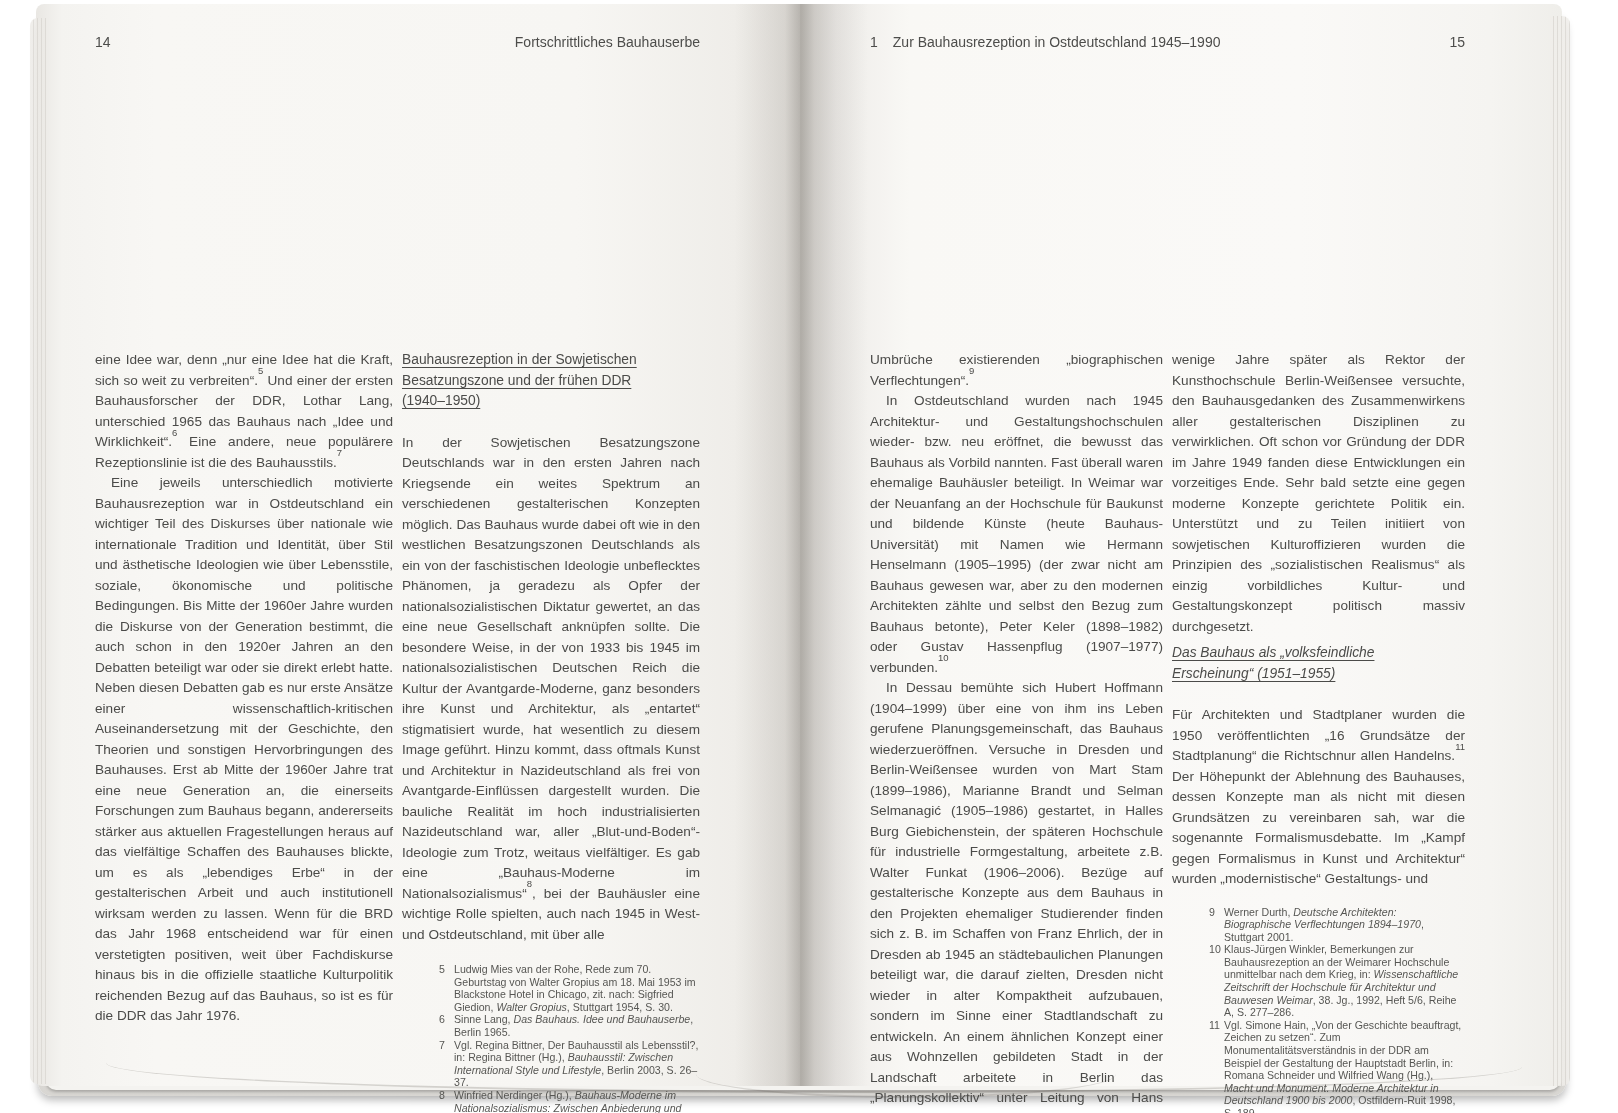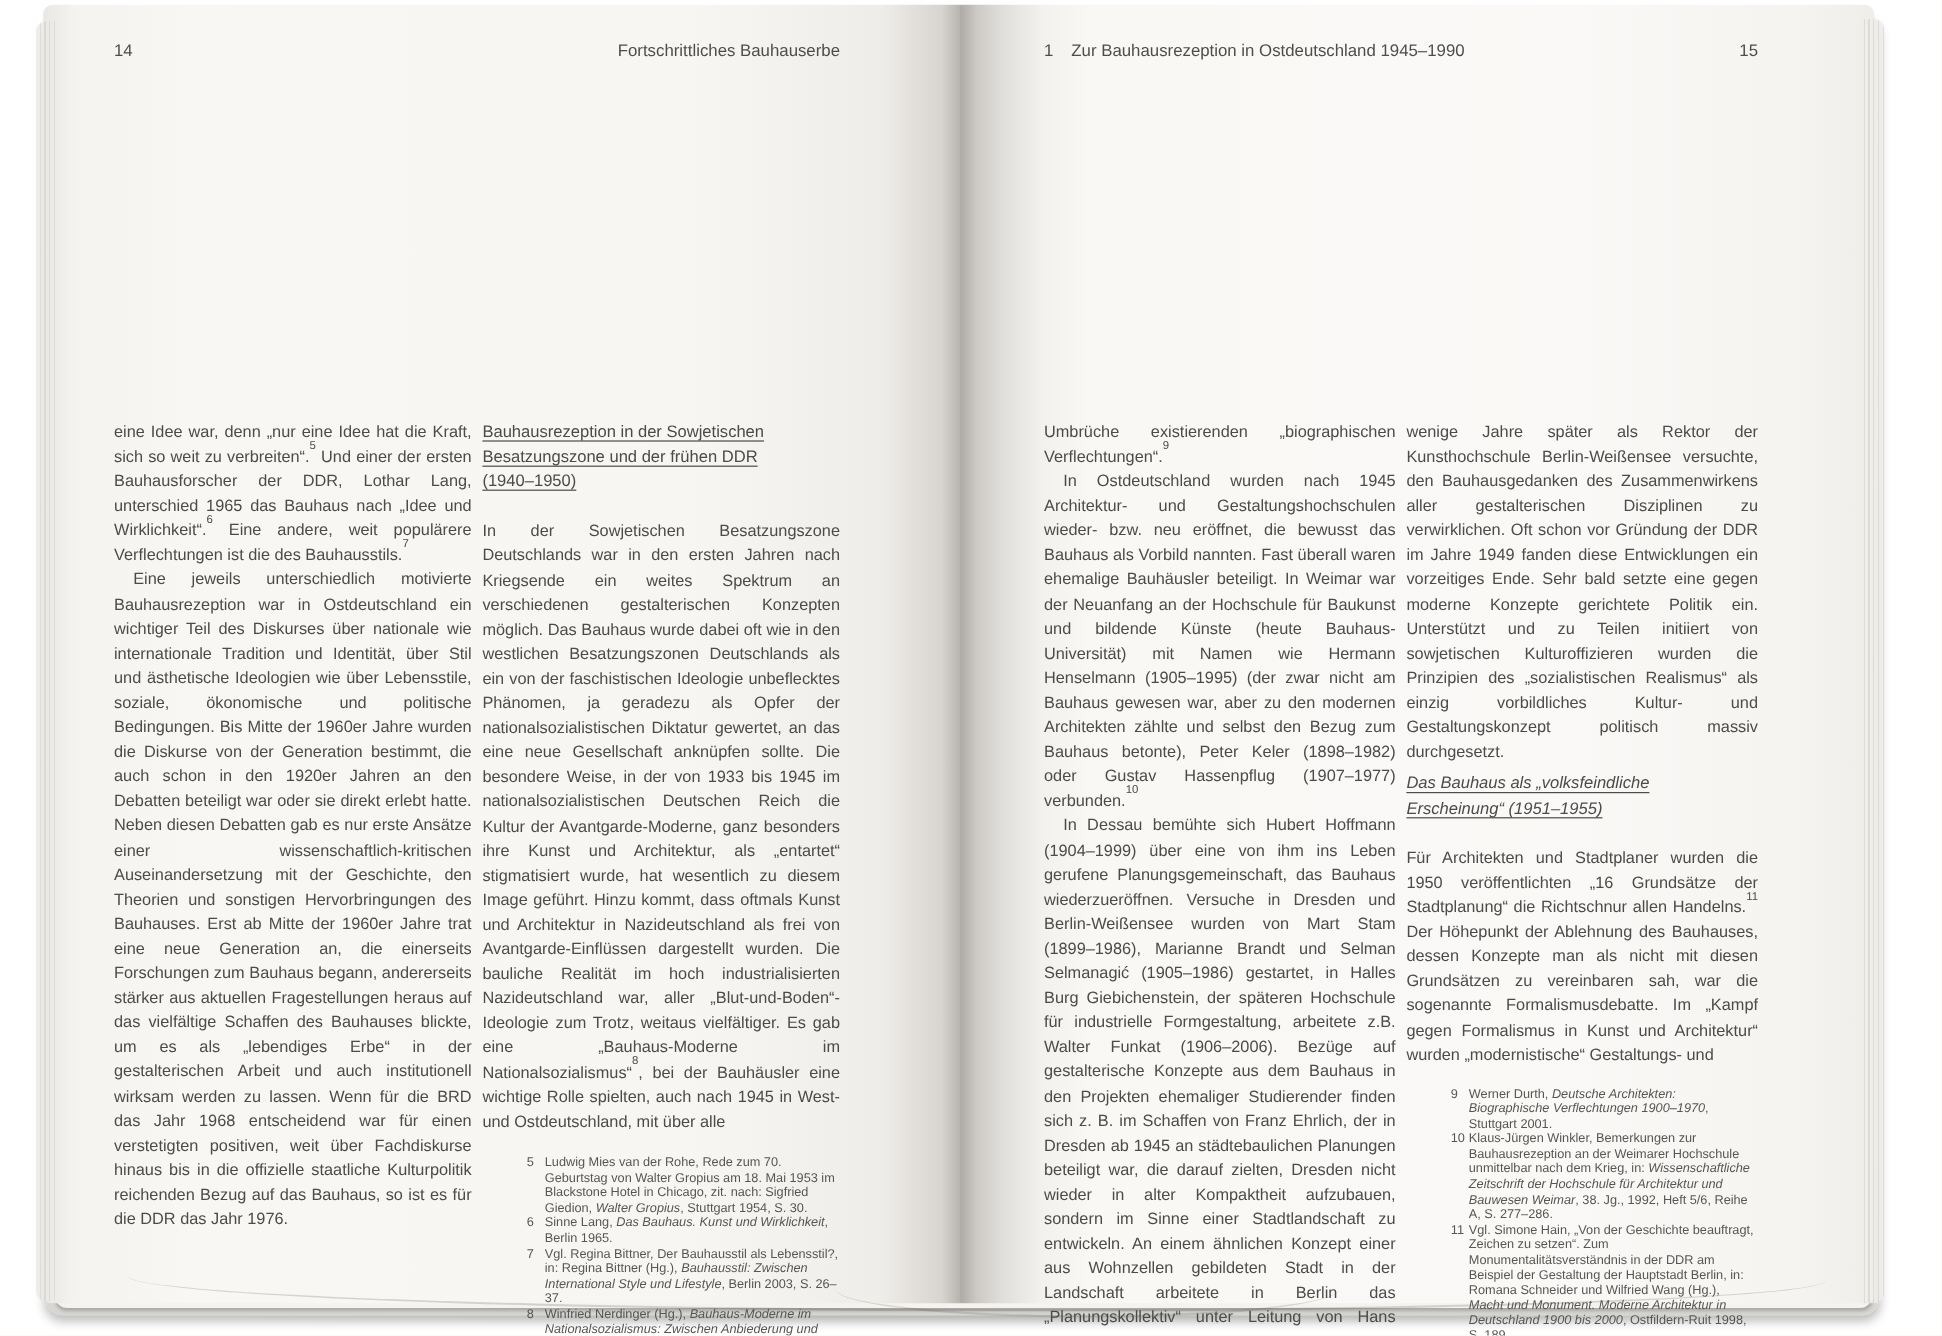--- a/index.html
+++ b/index.html
@@ -146,36 +146,36 @@
 
   <div class="spread">
 
     <div class="page page-left">
       <div class="pagehead">
         <span>14</span>
         <span>Fortschrittliches Bauhauserbe</span>
       </div>
       <div class="columns">
         <div class="col">
-            <p class="body-para"><span>eine Idee war, denn „nur eine Idee hat die Kraft, sich so weit zu verbreiten“.</span><sup>5</sup><span> Und einer der ersten Bauhausforscher der DDR, Lothar Lang, unterschied 1965 das Bauhaus nach „Idee und Wirklichkeit“.</span><sup>6</sup><span> Eine andere, weit populärere Verflechtungen ist die des Bauhausstils.</span><sup>7</sup></p>
+            <p class="body-para"><span>eine Idee war, denn „nur eine Idee hat die Kraft, sich so weit zu verbreiten“.</span><sup>5</sup><span> Und einer der ersten Bauhausforscher der DDR, Lothar Lang, unterschied 1965 das Bauhaus nach „Idee und Wirklichkeit“.</span><sup>6</sup><span> Eine andere, neue populärere Rezeptionslinie ist die des Bauhausstils.</span><sup>7</sup></p>
             <p class="body-para indent"><span>Eine jeweils unterschiedlich motivierte Bauhausrezeption war in Ostdeutschland ein wichtiger Teil des Diskurses über nationale wie internationale Tradition und Identität, über Stil und ästhetische Ideologien wie über Lebensstile, soziale, ökonomische und politische Bedingungen. Bis Mitte der 1960er Jahre wurden die Diskurse von der Generation bestimmt, die auch schon in den 1920er Jahren an den Debatten beteiligt war oder sie direkt erlebt hatte. Neben diesen Debatten gab es nur erste Ansätze einer wissenschaftlich-kritischen Auseinandersetzung mit der Geschichte, den Theorien und sonstigen Hervorbringungen des Bauhauses. Erst ab Mitte der 1960er Jahre trat eine neue Generation an, die einerseits Forschungen zum Bauhaus begann, andererseits stärker aus aktuellen Fragestellungen heraus auf das vielfältige Schaffen des Bauhauses blickte, um es als „lebendiges Erbe“ in der gestalterischen Arbeit und auch institutionell wirksam werden zu lassen. Wenn für die BRD das Jahr 1968 entscheidend war für einen verstetigten positiven, weit über Fachdiskurse hinaus bis in die offizielle staatliche Kulturpolitik reichenden Bezug auf das Bauhaus, so ist es für die DDR das Jahr 1976.</span></p>
           </div>
         <div class="col">
             <h2 class="col-heading">Bauhausrezeption in der Sowjetischen
 Besatzungszone und der frühen DDR
 (1940–1950)</h2>
             <p class="body-para"><span>In der Sowjetischen Besatzungszone Deutschlands war in den ersten Jahren nach Kriegsende ein weites Spektrum an verschiedenen gestalterischen Konzepten möglich. Das Bauhaus wurde dabei oft wie in den westlichen Besatzungszonen Deutschlands als ein von der faschistischen Ideologie unbeflecktes Phänomen, ja geradezu als Opfer der nationalsozialistischen Diktatur gewertet, an das eine neue Gesellschaft anknüpfen sollte. Die besondere Weise, in der von 1933 bis 1945 im nationalsozialistischen Deutschen Reich die Kultur der Avantgarde-Moderne, ganz besonders ihre Kunst und Architektur, als „entartet“ stigmatisiert wurde, hat wesentlich zu diesem Image geführt. Hinzu kommt, dass oftmals Kunst und Architektur in Nazideutschland als frei von Avantgarde-Einflüssen dargestellt wurden. Die bauliche Realität im hoch industrialisierten Nazideutschland war, aller „Blut-und-Boden“-Ideologie zum Trotz, weitaus vielfältiger. Es gab eine „Bauhaus-Moderne im Nationalsozialismus“</span><sup>8</sup><span>, bei der Bauhäusler eine wichtige Rolle spielten, auch nach 1945 in West- und Ostdeutschland, mit über alle</span></p>
             <div class="footnotes">
               <div class="fn">
                 <span class="fn-n">5</span>
                 <span class="fn-t"><span>Ludwig Mies van der Rohe, Rede zum 70. Geburtstag von Walter Gropius am 18. Mai 1953 im Blackstone Hotel in Chicago, zit. nach: Sigfried Giedion, </span><span class="it">Walter Gropius</span><span>, Stuttgart 1954, S. 30.</span></span>
               </div>
               <div class="fn">
                 <span class="fn-n">6</span>
-                <span class="fn-t"><span>Sinne Lang, </span><span class="it">Das Bauhaus. Kunst und Wirklichkeit</span><span>, Berlin 1965.</span></span>
+                <span class="fn-t"><span>Sinne Lang, </span><span class="it">Das Bauhaus. Idee und Bauhauserbe</span><span>, Berlin 1965.</span></span>
               </div>
               <div class="fn">
                 <span class="fn-n">7</span>
                 <span class="fn-t"><span>Vgl. Regina Bittner, Der Bauhausstil als Lebensstil?, in: Regina Bittner (Hg.), </span><span class="it">Bauhausstil: Zwischen International Style und Lifestyle</span><span>, Berlin 2003, S. 26–37.</span></span>
               </div>
               <div class="fn">
                 <span class="fn-n">8</span>
                 <span class="fn-t"><span>Winfried Nerdinger (Hg.), </span><span class="it">Bauhaus-Moderne im Nationalsozialismus: Zwischen Anbiederung und Verfolgung</span></span>
               </div>
             </div>
@@ -199,21 +199,21 @@
             <p class="body-para indent"><span>In Dessau bemühte sich Hubert Hoffmann (1904–1999) über eine von ihm ins Leben gerufene Planungsgemeinschaft, das Bauhaus wiederzueröffnen. Versuche in Dresden und Berlin-Weißensee wurden von Mart Stam (1899–1986), Marianne Brandt und Selman Selmanagić (1905–1986) gestartet, in Halles Burg Giebichenstein, der späteren Hochschule für industrielle Formgestaltung, arbeitete z.B. Walter Funkat (1906–2006). Bezüge auf gestalterische Konzepte aus dem Bauhaus in den Projekten ehemaliger Studierender finden sich z. B. im Schaffen von Franz Ehrlich, der in Dresden ab 1945 an städtebaulichen Planungen beteiligt war, die darauf zielten, Dresden nicht wieder in alter Kompaktheit aufzubauen, sondern im Sinne einer Stadtlandschaft zu entwickeln. An einem ähnlichen Konzept einer aus Wohnzellen gebildeten Stadt in der Landschaft arbeitete in Berlin das „Planungskollektiv“ unter Leitung von Hans Scharoun (1893–1972). Auch Berlin wurde als in die Landschaft des Urstromtals aufzulösende Stadt gesehen. Einer der Mitarbeiter des Planungskollektivs war der Bauhäusler Selman Selmanagić, der</span></p>
           </div>
         <div class="col">
             <p class="body-para"><span>wenige Jahre später als Rektor der Kunsthochschule Berlin-Weißensee versuchte, den Bauhausgedanken des Zusammenwirkens aller gestalterischen Disziplinen zu verwirklichen. Oft schon vor Gründung der DDR im Jahre 1949 fanden diese Entwicklungen ein vorzeitiges Ende. Sehr bald setzte eine gegen moderne Konzepte gerichtete Politik ein. Unterstützt und zu Teilen initiiert von sowjetischen Kulturoffizieren wurden die Prinzipien des „sozialistischen Realismus“ als einzig vorbildliches Kultur- und Gestaltungskonzept politisch massiv durchgesetzt.</span></p>
             <h2 class="col-heading">Das Bauhaus als „volksfeindliche
 Erscheinung“ (1951–1955)</h2>
             <p class="body-para"><span>Für Architekten und Stadtplaner wurden die 1950 veröffentlichten „16 Grundsätze der Stadtplanung“ die Richtschnur allen Handelns.</span><sup>11</sup><span> Der Höhepunkt der Ablehnung des Bauhauses, dessen Konzepte man als nicht mit diesen Grundsätzen zu vereinbaren sah, war die sogenannte Formalismusdebatte. Im „Kampf gegen Formalismus in Kunst und Architektur“ wurden „modernistische“ Gestaltungs- und</span></p>
             <div class="footnotes">
               <div class="fn">
                 <span class="fn-n">9</span>
-                <span class="fn-t"><span>Werner Durth, </span><span class="it">Deutsche Architekten: Biographische Verflechtungen 1900–1970</span><span>, Stuttgart 2001.</span></span>
+                <span class="fn-t"><span>Werner Durth, </span><span class="it">Deutsche Architekten: Biographische Verflechtungen 1894–1970</span><span>, Stuttgart 2001.</span></span>
               </div>
               <div class="fn">
                 <span class="fn-n">10</span>
                 <span class="fn-t"><span>Klaus-Jürgen Winkler, Bemerkungen zur Bauhausrezeption an der Weimarer Hochschule unmittelbar nach dem Krieg, in: </span><span class="it">Wissenschaftliche Zeitschrift der Hochschule für Architektur und Bauwesen Weimar</span><span>, 38. Jg., 1992, Heft 5/6, Reihe A, S. 277–286.</span></span>
               </div>
               <div class="fn">
                 <span class="fn-n">11</span>
                 <span class="fn-t"><span>Vgl. Simone Hain, „Von der Geschichte beauftragt, Zeichen zu setzen“. Zum Monumentalitätsverständnis in der DDR am Beispiel der Gestaltung der Hauptstadt Berlin, in: Romana Schneider und Wilfried Wang (Hg.), </span><span class="it">Macht und Monument. Moderne Architektur in Deutschland 1900 bis 2000</span><span>, Ostfildern-Ruit 1998, S. 189.</span></span>
               </div>
             </div>

